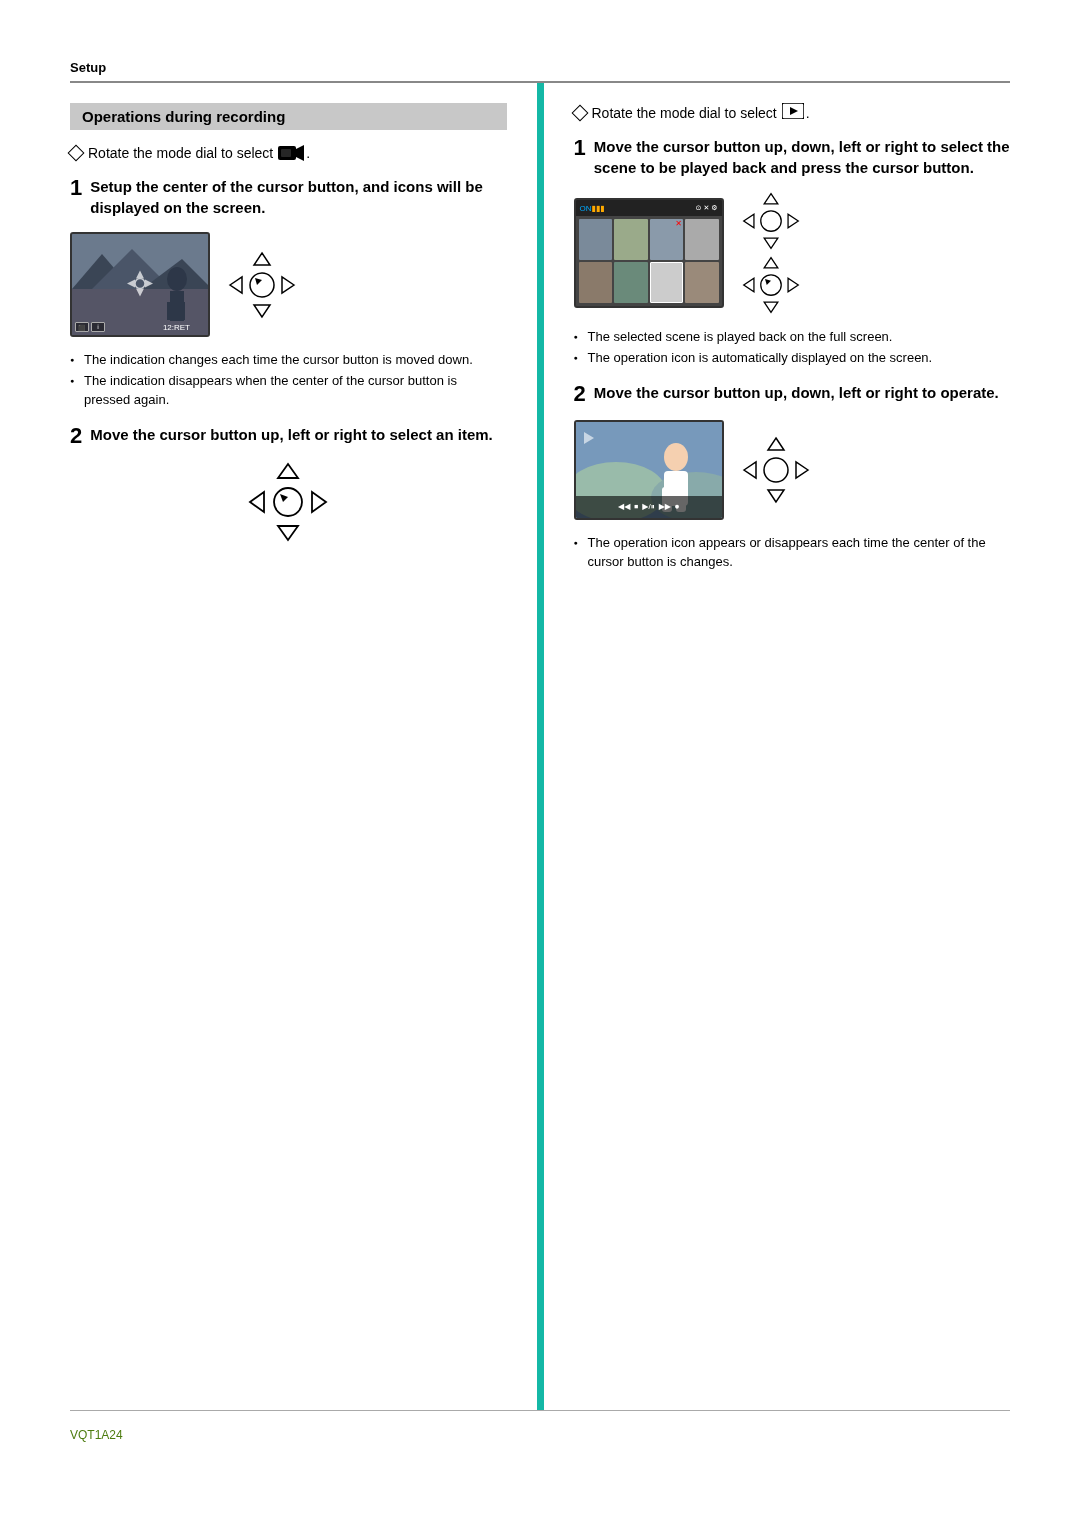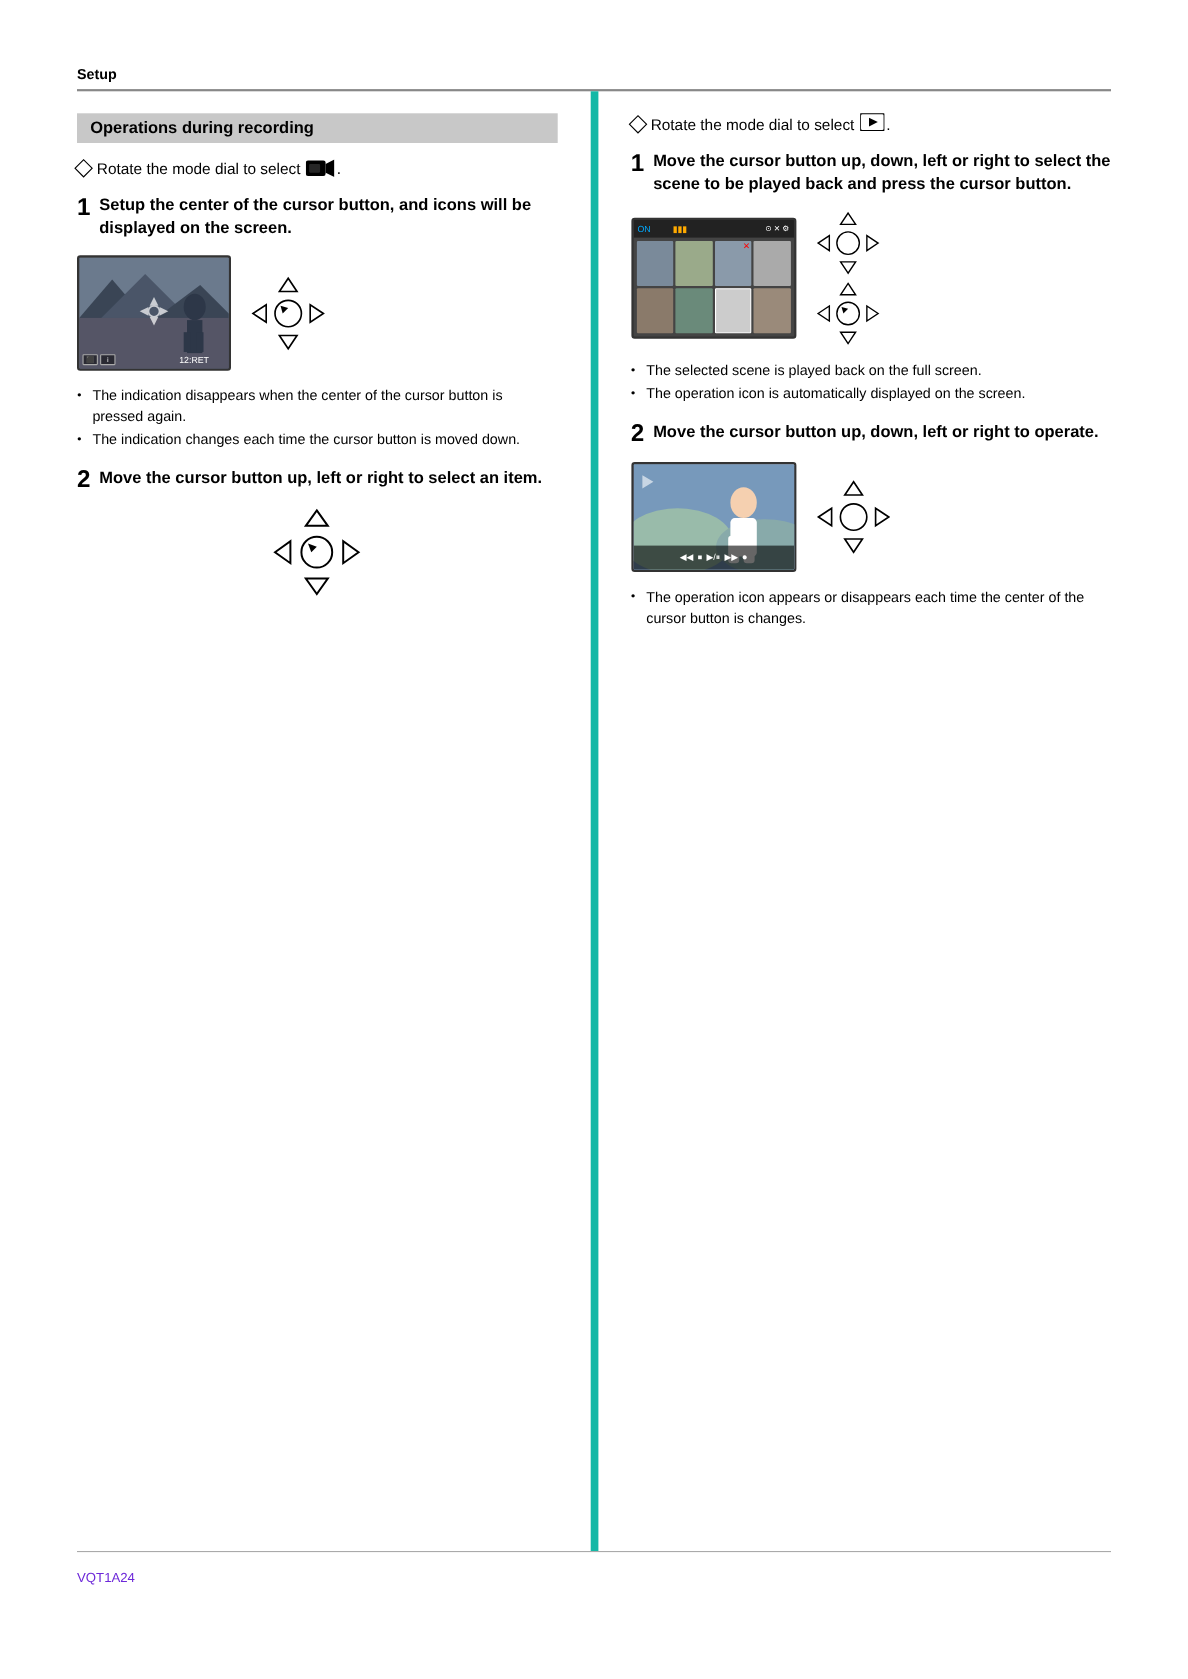--- a/index.html
+++ b/index.html
@@ -267,21 +267,21 @@
       margin-top: 8px;
     }
 
     .page-number {
       font-weight: bold;
       font-size: 14px;
     }
 
     .model-number {
       font-size: 12px;
-      color: #6d28d9;
+      color: #4d7c0f;
     }
 
     .center-dpad-container {
       display: flex;
       justify-content: center;
       margin: 10px 0 14px 0;
     }
 
     .dpad-right-of-image {
       display: flex;
@@ -383,22 +383,22 @@
             <circle cx="34" cy="34" r="12" fill="none" stroke="#000" stroke-width="1.5"></circle>
 
             <polygon points="27,27 34,29 29,34" fill="#000"></polygon>
 
           </svg>
         </div>
       </div>
 
       
       <ul class="bullet-list">
+        <li>The indication changes each time the cursor button is moved down.</li>
         <li>The indication disappears when the center of the cursor button is pressed again.</li>
-        <li>The indication changes each time the cursor button is moved down.</li>
       </ul>
 
       
       <div class="step-block">
         <span class="step-number">2</span>
         <div class="step-text">Move the cursor button up, left or right to select an item.</div>
       </div>
 
       
       <div class="center-dpad-container">
@@ -439,21 +439,21 @@
       
       <div class="step-block">
         <span class="step-number">1</span>
         <div class="step-text">Move the cursor button up, down, left or right to select the scene to be played back and press the cursor button.</div>
       </div>
 
       
       <div class="image-row">
         <div class="thumb-screen">
 
-          <div style="background:#222;height:16px;display:flex;align-items:center;padding:0 4px;gap:20px;">
+          <div style="background:#222;height:16px;display:flex;align-items:center;padding:0 4px;gap:0;">
             <span style="color:#0af;font-size:8px;">ON</span>
             <span style="color:#fa0;font-size:8px;">▮▮▮</span>
             <span style="color:#fff;font-size:7px;margin-left:auto;">⊙ ✕ ⚙</span>
           </div>
 
           <div class="thumb-grid">
             <div class="thumb-cell" style="background:#7a8a9a;"></div>
             <div class="thumb-cell" style="background:#9aaa8a;"></div>
             <div class="thumb-cell red-x" style="background:#8a9aaa;"></div>
             <div class="thumb-cell" style="background:#aaaaaa;"></div>

